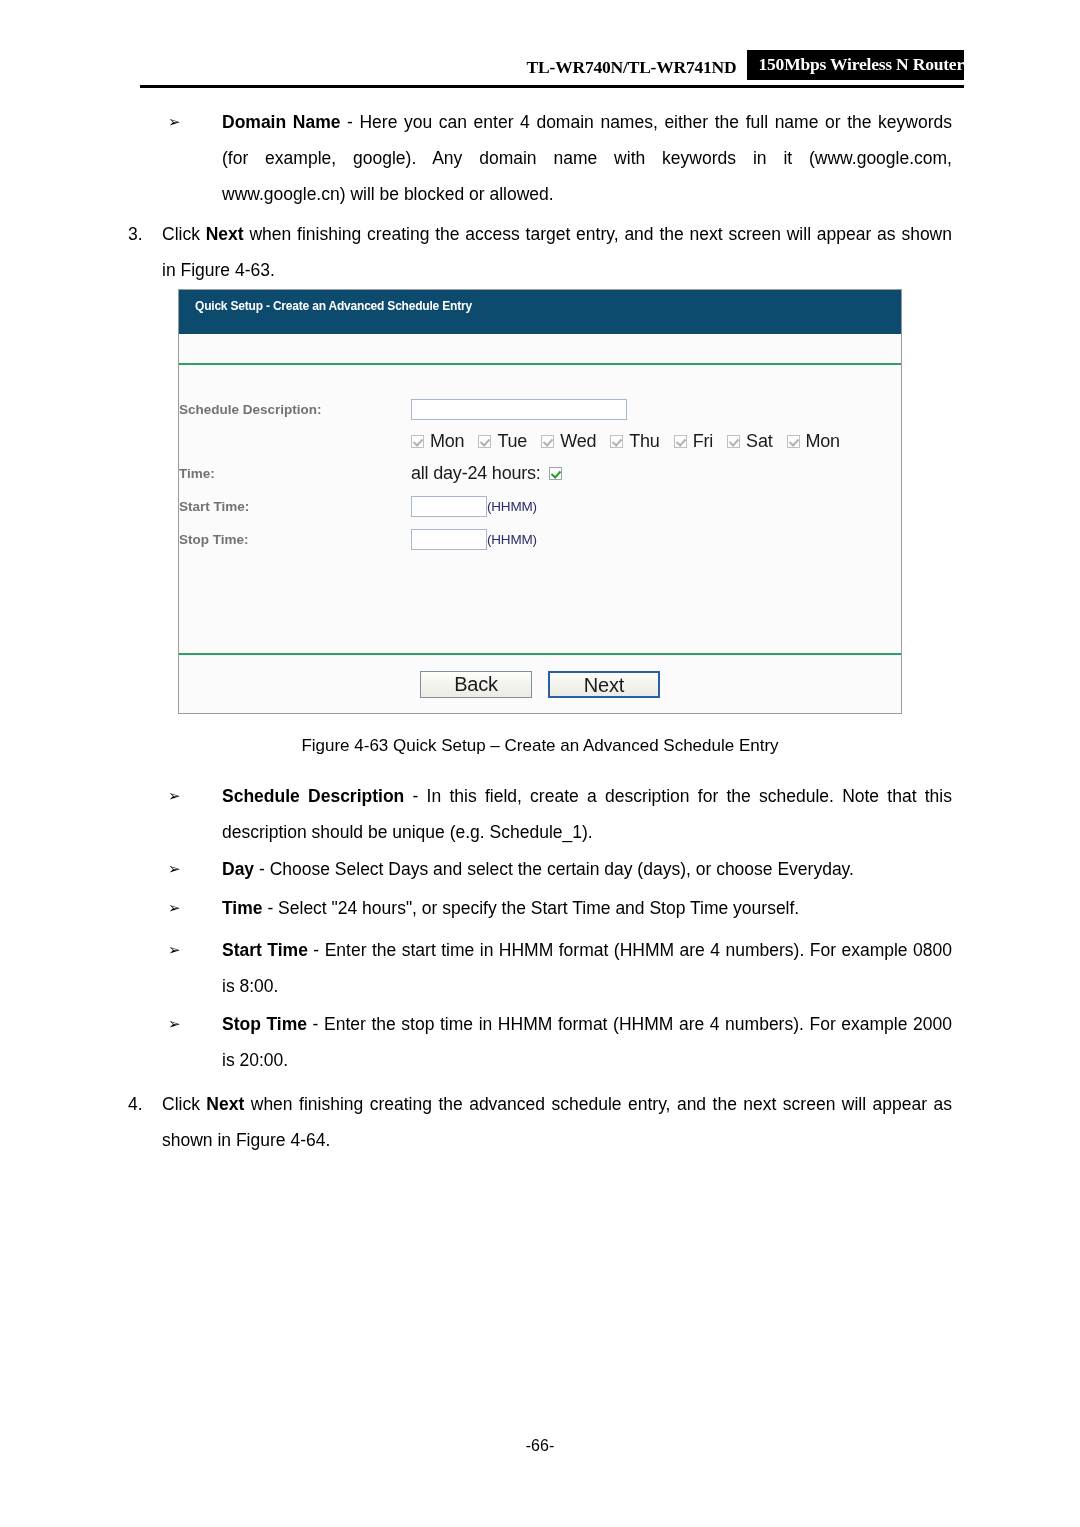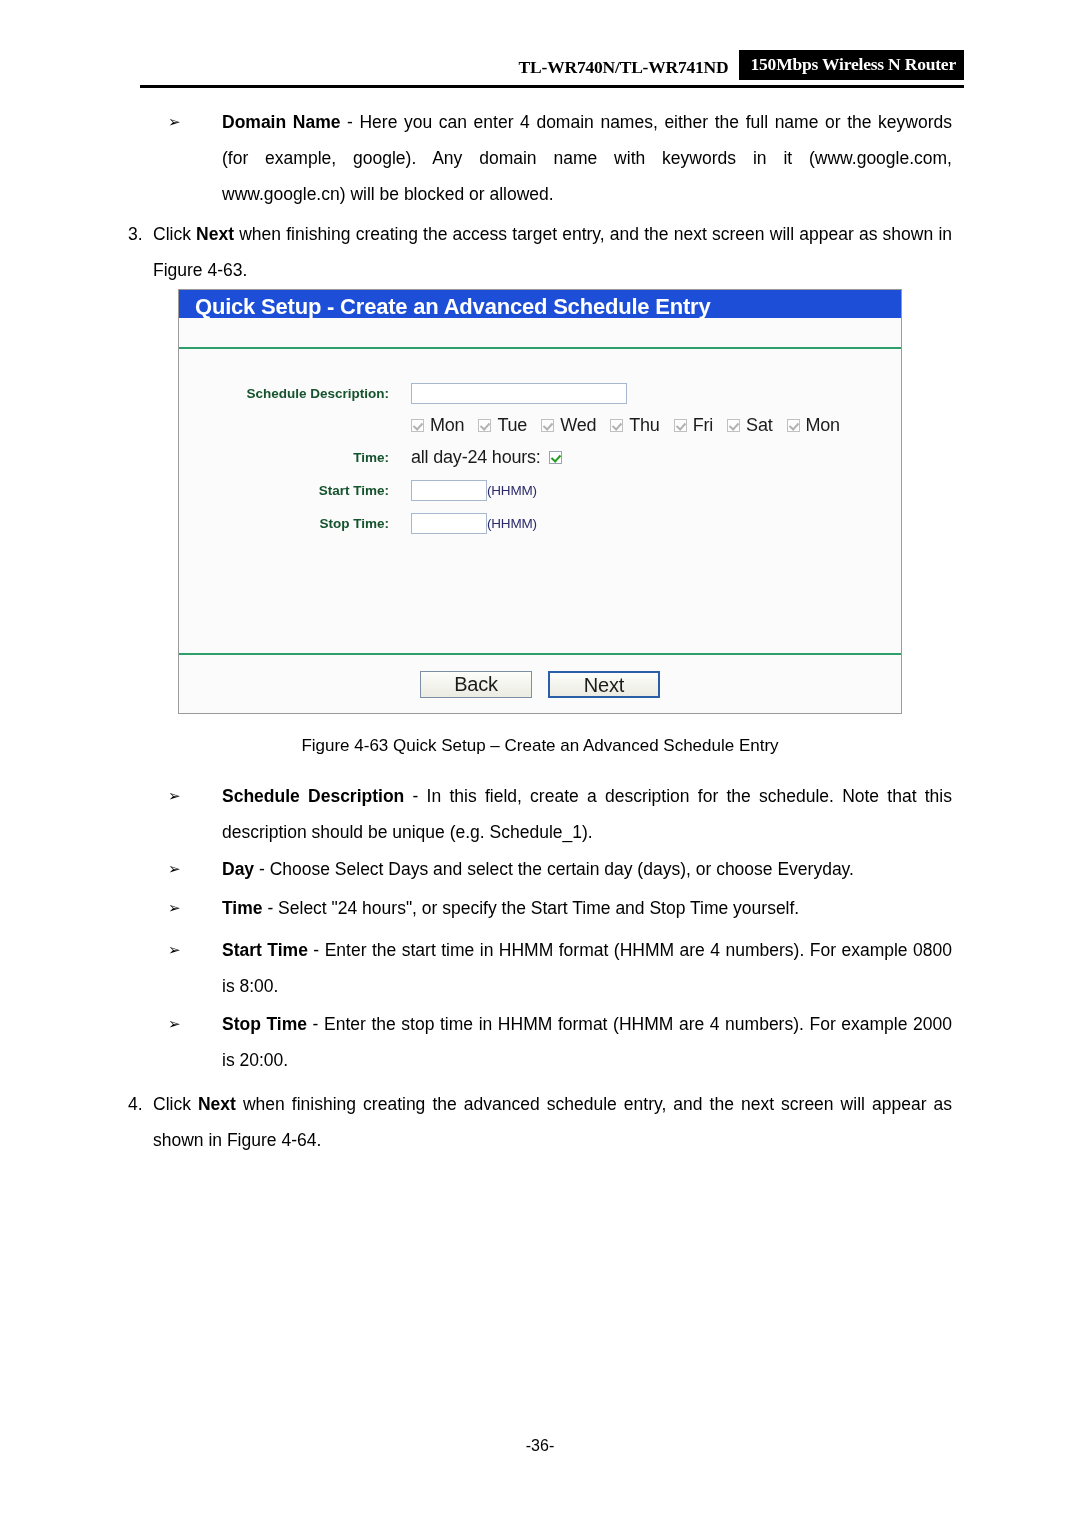--- a/index.html
+++ b/index.html
@@ -39,21 +39,21 @@
     padding-right: 10px;
     padding-bottom: 2px;
     white-space: nowrap;
   }
   .hdr-badge {
     background: #000000;
     color: #ffffff;
     font-size: 17.5px;
     font-weight: bold;
     letter-spacing: -0.2px;
-    padding: 4px 8px 5px 12px;
+    padding: 4px 0 5px 12px;
     white-space: nowrap;
   }
   .hdr-rule {
     position: absolute;
     left: 0;
     top: 35px;
     width: 824px;
     height: 3px;
     background: #000000;
   }
@@ -82,41 +82,41 @@
     line-height: 36px;
     text-align: justify;
   }
   .num-marker {
     position: absolute;
     left: 0;
     top: 0;
     line-height: 36px;
   }
   .num-body {
-    margin-left: 25px;
+    margin-left: 34px;
   }
   b { font-weight: bold; }
 
   
   .router-panel {
     position: absolute;
     left: 178px;
     top: 289px;
     width: 724px;
     height: 425px;
     border: 1px solid #9b9b9b;
     background: #fbfbfb;
     box-sizing: border-box;
     font-size: 13px;
   }
   .panel-titlebar {
-    height: 28px;
-    background: #1d4ed8;
+    height: 44px;
+    background: #0c4a6e;
     color: #ffffff;
-    font-size: 22px;
+    font-size: 12px;
     font-weight: bold;
     line-height: 33px;
     padding-left: 16px;
     letter-spacing: -0.2px;
     box-sizing: border-box;
   }
   .panel-gap {
     height: 31px;
     background: #fbfbfb;
     border-bottom: 2px solid #2e9e6b;
@@ -133,25 +133,24 @@
     padding-top: 28px;
   }
   .form-row {
     display: flex;
     align-items: center;
     margin-bottom: 0;
     height: 33px;
   }
   .form-label {
     width: 232px;
-    text-align: right;
     padding-right: 22px;
     font-size: 13.5px;
     font-weight: bold;
-    color: #14532d;
+    color: #737373;
     box-sizing: border-box;
     white-space: nowrap;
   }
   .form-control {
     display: flex;
     align-items: center;
   }
 
   .text-input {
     width: 216px;
@@ -447,13 +446,13 @@
   </div>
 </div>
 
 <div class="numbered-block" style="left:128px; top:1086px; width:824px;">
   <span class="num-marker">4.</span>
   <div class="num-body">
     <span>Click </span><b>Next</b><span> when finishing creating the advanced schedule entry, and the next screen will appear as shown in Figure 4-64.</span>
   </div>
 </div>
 
-<div class="page-number">-36-</div>
+<div class="page-number">-66-</div>
 
 </body></html>

